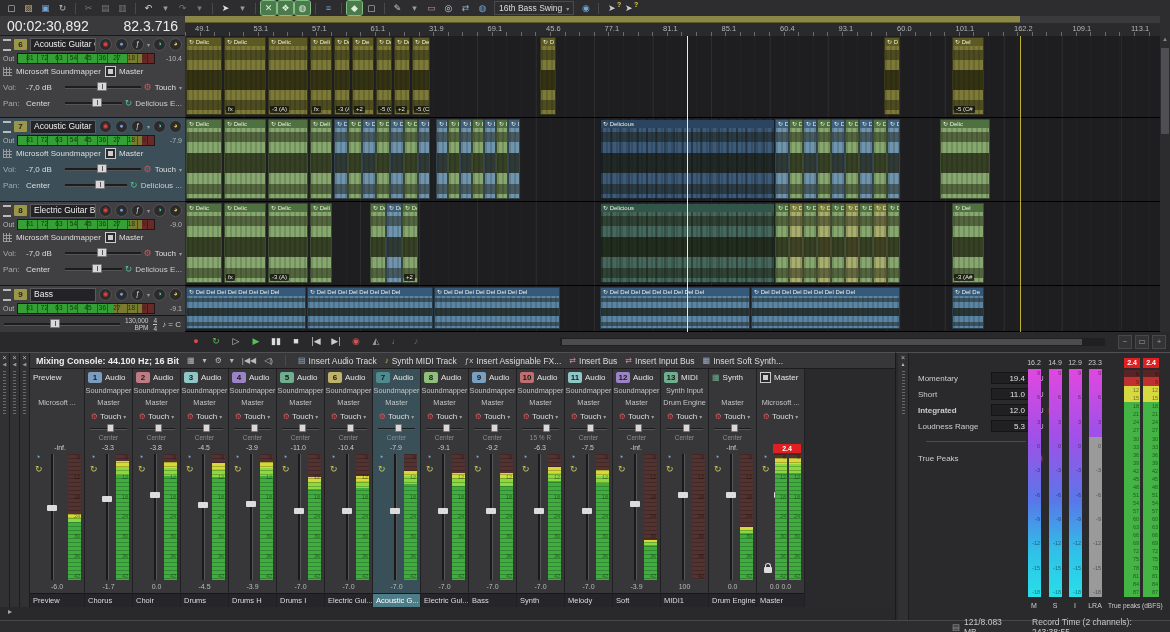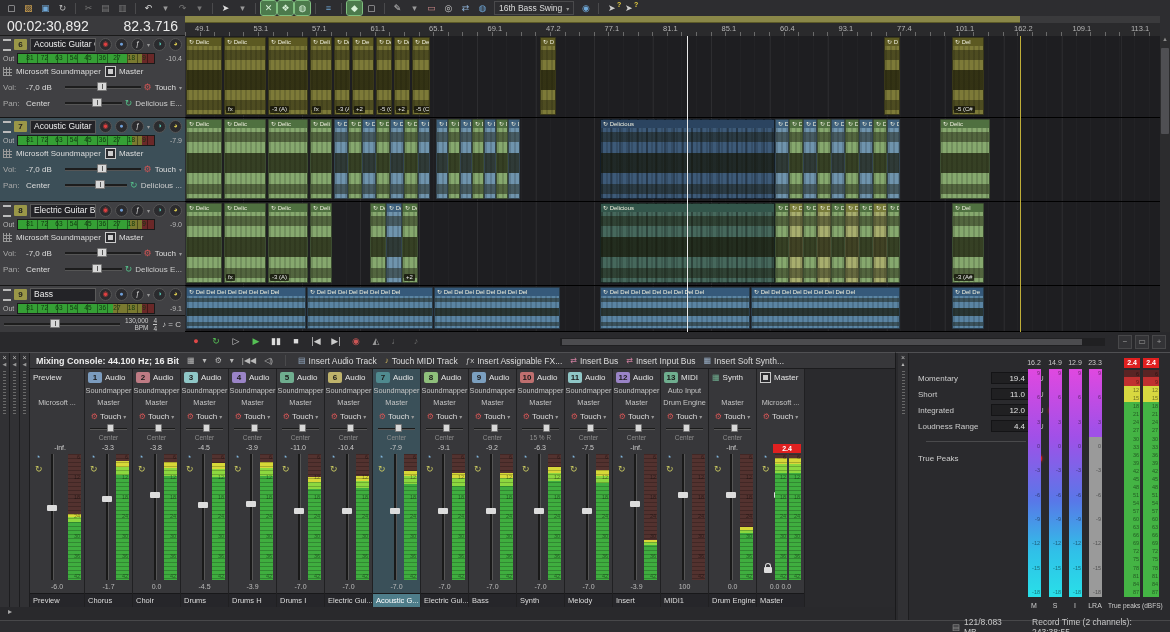--- a/index.html
+++ b/index.html
@@ -202,29 +202,29 @@
 
 <div id="ruler" class="abs">
   <div id="loopbar">
       <div class="lit" style="width:835px"></div>
     </div>
   <div id="rulerticks"></div>
 <span class="rtick" style="left: 10px;">49.1</span>
     <span class="rtick" style="left: 68.5px;">53.1</span>
     <span class="rtick" style="left: 127px;">57.1</span>
     <span class="rtick" style="left: 185.5px;">61.1</span>
-    <span class="rtick" style="left: 244px;">65.1</span>
+    <span class="rtick" style="left: 244px;">31.9</span>
     <span class="rtick" style="left: 302.5px;">69.1</span>
-    <span class="rtick" style="left: 361px;">47.2</span>
+    <span class="rtick" style="left: 361px;">45.6</span>
     <span class="rtick" style="left: 419.5px;">77.1</span>
     <span class="rtick" style="left: 478px;">81.1</span>
     <span class="rtick" style="left: 536.5px;">85.1</span>
     <span class="rtick" style="left: 595px;">60.4</span>
     <span class="rtick" style="left: 653.5px;">93.1</span>
-    <span class="rtick" style="left: 712px;">77.4</span>
+    <span class="rtick" style="left: 712px;">60.0</span>
     <span class="rtick" style="left: 770.5px;">101.1</span>
     <span class="rtick" style="left: 829px;">162.2</span>
     <span class="rtick" style="left: 887.5px;">109.1</span>
     <span class="rtick" style="left: 946px;">113.1</span>
   </div>
 <div id="vscroll-top" class="abs"></div>
 
 <div id="tracks" class="abs">
   <div id="theaders">
       <div class="thdr" style="height: 82px;">
@@ -793,21 +793,21 @@
       <span class="mhi">▾</span>
       <span class="mhi">|◀◀</span>
       <span class="mhi">◁)</span>
       <span class="tbsep"></span>
       <span class="insbtn">
         <span class="insico" style="color: rgb(154, 176, 200);">▤</span>
         <span>Insert Audio Track</span>
       </span>
       <span class="insbtn">
         <span class="insico" style="color: rgb(208, 184, 96);">♪</span>
-        <span>Touch MIDI Track</span>
+        <span>Synth MIDI Track</span>
       </span>
       <span class="insbtn">
         <span class="insico" style="color: rgb(200, 200, 200);">ƒx</span>
         <span>Insert Assignable FX...</span>
       </span>
       <span class="insbtn">
         <span class="insico" style="color: rgb(208, 128, 160);">⇄</span>
         <span>Insert Bus</span>
       </span>
       <span class="insbtn">
@@ -1336,28 +1336,28 @@
               <span>12</span>
               <span>18</span>
               <span>24</span>
               <span>30</span>
               <span>36</span>
               <span>42</span>
             </span>
           </span>
         </div>
         <div class="s-val">-3.9</div>
-        <div class="s-name">Insert</div>
+        <div class="s-name">Soft</div>
       </div>
       <div class="strip">
         <div class="s-type">
           <span class="s-badge" style="background: rgb(111, 174, 143);">13</span>
           <span>MIDI</span>
         </div>
-        <div class="s-r2">Auto Input</div>
+        <div class="s-r2">Synth Input</div>
         <div class="s-r3">Drum Engine</div>
         <div class="s-touch">
           <span class="gear" style="font-size: 8px;">⚙</span>
           <span>Touch</span>
           <span class="ddw">▾</span>
         </div>
         <div class="s-pan">
           <span class="tr"></span>
           <span class="hd" style="left: 47%;"></span>
         </div>
@@ -1492,28 +1492,28 @@
       <span style="width: 68px;">Momentary</span>
       <span class="statbox">19.4</span>
       <span class="unit">LU</span>
     </div>
     <div class="statrow" style="top: 34px;">
       <span style="width: 68px;">Short</span>
       <span class="statbox">11.0</span>
       <span class="unit">LU</span>
     </div>
     <div class="statrow" style="top: 50px;">
-      <span style="width: 68px;">Integrated</span>
+      <span style="width: 68px; font-weight: bold;">Integrated</span>
       <span class="statbox">12.0</span>
       <span class="unit">LU</span>
       <span class="led"></span>
     </div>
     <div class="statrow" style="top: 66px;">
       <span style="width: 68px;">Loudness Range</span>
-      <span class="statbox">4.4</span>
+      <span class="statbox">5.3</span>
       <span class="unit">LU</span>
     </div>
     <div id="statdiv"></div>
     <div class="statrow" style="top: 98px;">
       <span style="width: 112px;">True Peaks</span>
       <span class="led"></span>
     </div>
     <div class="lumv" style="left: 128px;">16.2</div>
     <div class="lumbar" style="left: 132px;">
       <span class="mscale">

